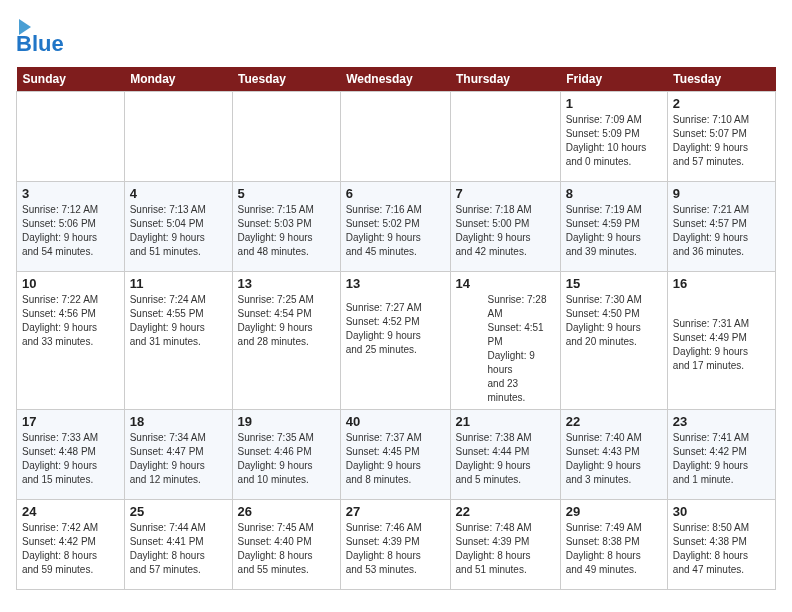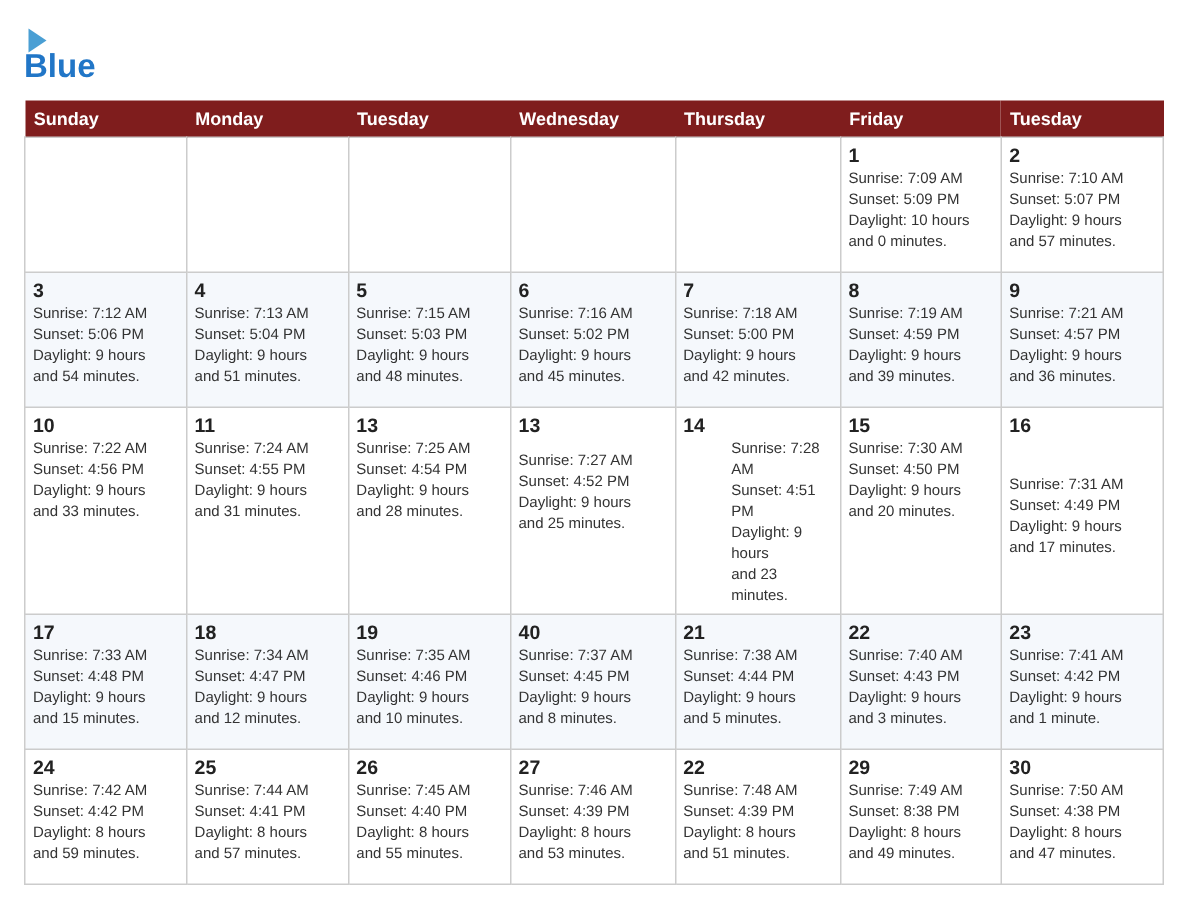--- a/index.html
+++ b/index.html
@@ -318,20 +318,20 @@
         </td>
         <td>
           <div class="day-num">29</div>
           <div class="day-info" style="white-space: pre-line;">Sunrise: 7:49 AM
 Sunset: 8:38 PM
 Daylight: 8 hours
 and 49 minutes.</div>
         </td>
         <td>
           <div class="day-num">30</div>
-          <div class="day-info" style="white-space: pre-line;">Sunrise: 7:50 AM
+          <div class="day-info" style="white-space: pre-line;">Sunrise: 8:50 AM
 Sunset: 4:38 PM
 Daylight: 8 hours
 and 47 minutes.</div>
         </td>
       </tr>
     </tbody>
 </table>
 
 </body></html>

